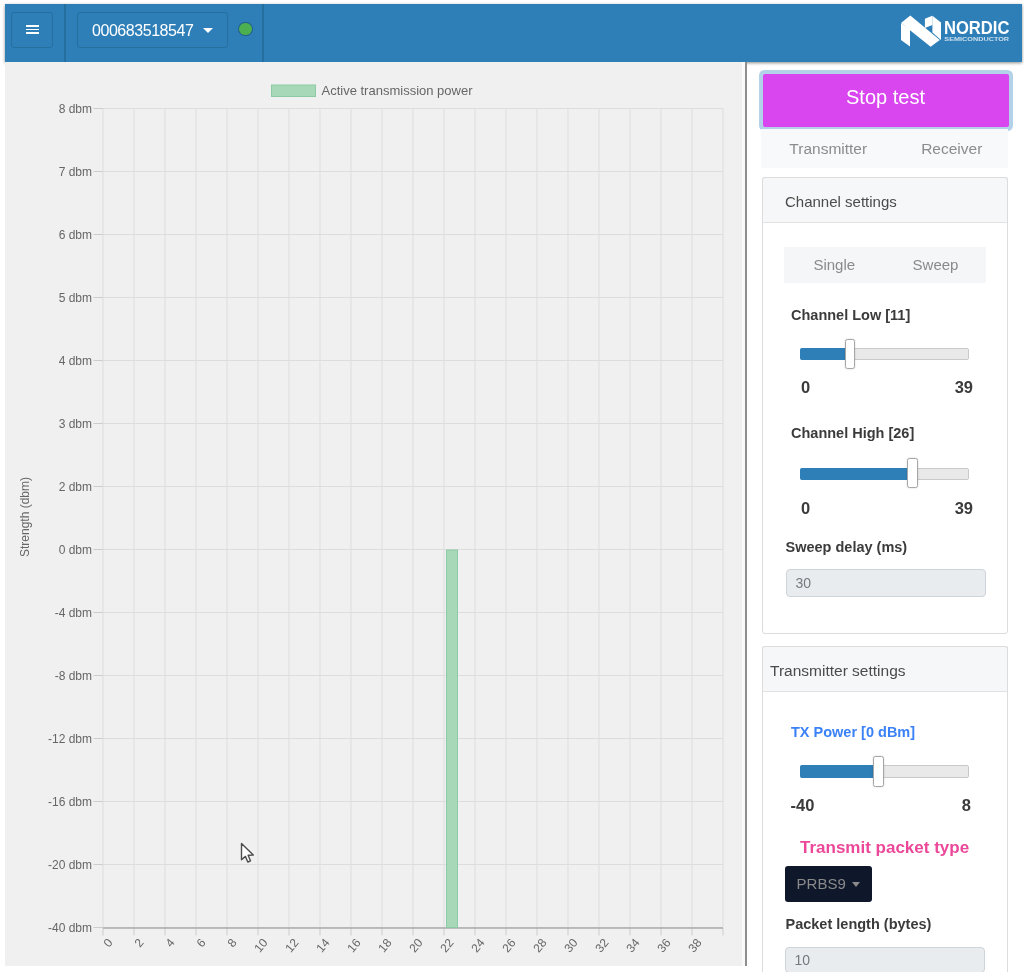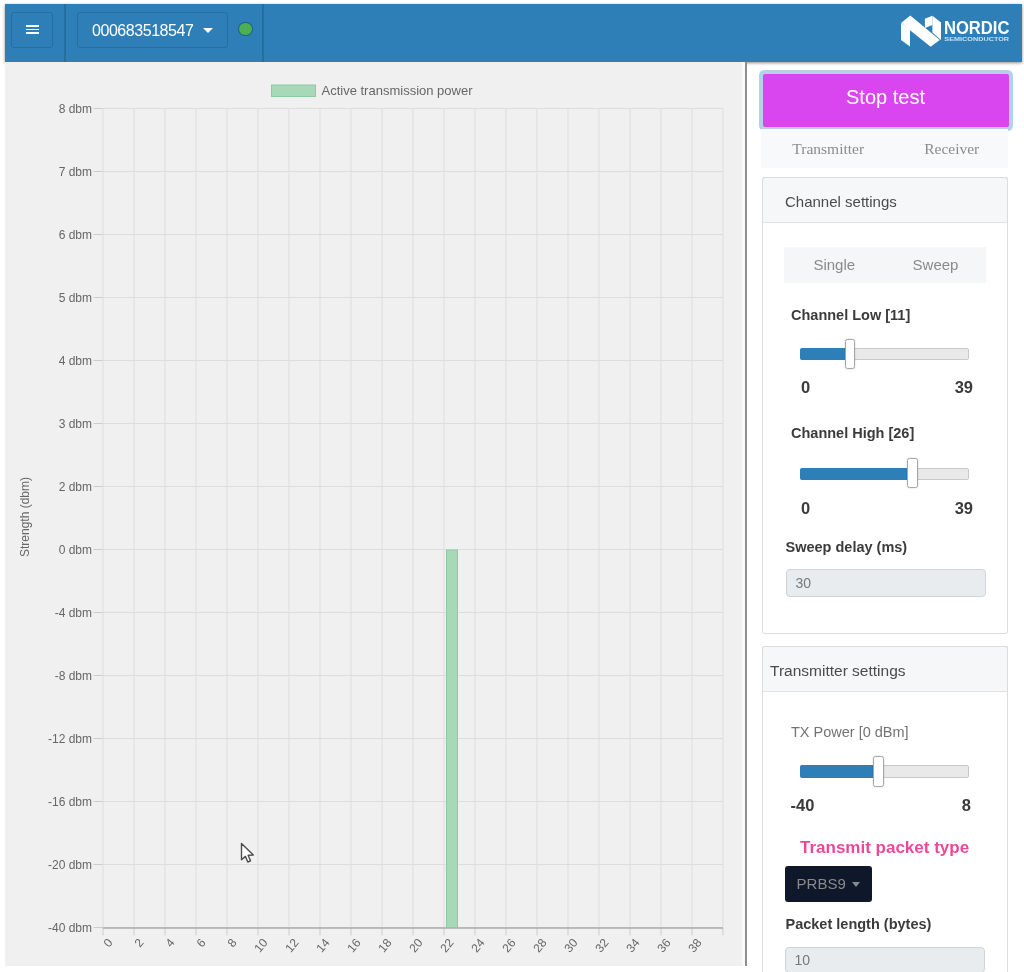--- a/index.html
+++ b/index.html
@@ -148,21 +148,21 @@
 <text x="23.5" y="455" font-size="12" fill="#666666" text-anchor="middle" transform="rotate(-90 23.5 455)">Strength (dbm)</text>
 <path d="M 236.5,781.5 l 0,16.2 l 3.9,-3.3 l 2.4,5.6 l 2.7,-1.2 l -2.4,-5.5 l 5.2,-0.3 z" fill="#ffffff" stroke="#4d4d4d" stroke-width="1.4" stroke-linejoin="round"></path>
 </svg>
 </div>
 
 <div class="abs" style="left:741.5px;top:62px;width:3px;height:904px;background:#fafafa;"></div>
 <div class="abs" style="left:744.5px;top:62px;width:2px;height:904px;background:#8f8f8f;"></div>
 
 <div class="abs" style="left:762.5px;top:74px;width:246px;height:53px;background:#d946ef;border-radius:2px;box-shadow:0 0 0 4px #b3d2e9;color:#fff;font-size:20px;text-align:center;line-height:46px;">Stop test</div>
 
-<div class="abs" style="left:760.5px;top:128.5px;width:247px;height:39px;background:#f8f9fa;color:#8c8c8c;font-size:15.5px;font-family:Liberation Serif, serif;">
+<div class="abs" style="left:760.5px;top:128.5px;width:247px;height:39px;background:#f8f9fa;color:#8c8c8c;font-size:15.5px;">
   <div class="abs" style="left:6px;top:0;width:123.5px;height:39px;text-align:center;line-height:39px;">Transmitter</div>
   <div class="abs" style="left:129.5px;top:0;width:123.5px;height:39px;text-align:center;line-height:39px;">Receiver</div>
 </div>
 
 <div class="abs" style="left:762px;top:177px;width:245.5px;height:457px;background:#fff;border:1px solid #dcdcdc;border-radius:3px;"></div>
 <div class="abs" style="left:762px;top:177px;width:245.5px;height:45.5px;background:#f6f7f8;border:1px solid #dcdcdc;border-bottom:1px solid #e2e2e2;border-radius:3px 3px 0 0;color:#4b4b4b;font-size:15px;line-height:47px;padding-left:22px;">Channel settings</div>
 
 <div class="abs" style="left:784px;top:247px;width:201.5px;height:35.5px;background:#f4f6f7;color:#8a8a8a;font-size:15px;">
   <div class="abs" style="left:0;top:0;width:100.5px;height:35.5px;text-align:center;line-height:35.5px;">Single</div>
   <div class="abs" style="left:101.5px;top:0;width:100px;height:35.5px;text-align:center;line-height:35.5px;">Sweep</div>
@@ -181,21 +181,21 @@
 <div class="abs" style="left:907.4px;top:457.5px;width:10.5px;height:30.5px;background:#fff;border:1px solid #a6a6a6;border-radius:2.5px;box-shadow:0 0 2px rgba(0,0,0,0.18);"></div>
 <div class="abs" style="left:801px;top:499px;font-size:16.5px;font-weight:bold;color:#3b3b3b;">0</div>
 <div class="abs" style="left:909px;top:499px;width:64px;text-align:right;font-size:16.5px;font-weight:bold;color:#3b3b3b;">39</div>
 
 <div class="abs" style="left:785.5px;top:538.5px;font-size:14.5px;font-weight:bold;color:#3b3b3b;">Sweep delay (ms)</div>
 <div class="abs" style="left:786px;top:568.5px;width:199.5px;height:28px;background:#e9ecef;border:1px solid #ced4da;border-radius:4px;color:#75797e;font-size:14px;line-height:26px;padding-left:8.5px;">30</div>
 
 <div class="abs" style="left:762px;top:645.5px;width:245.5px;height:326.5px;background:#fff;border:1px solid #dcdcdc;border-radius:3px 3px 0 0;border-bottom:none;"></div>
 <div class="abs" style="left:762px;top:645.5px;width:245.5px;height:46px;background:#f6f7f8;border:1px solid #dcdcdc;border-bottom:1px solid #e2e2e2;border-radius:3px 3px 0 0;color:#4b4b4b;font-size:15.5px;line-height:48px;padding-left:7px;">Transmitter settings</div>
 
-<div class="abs" style="left:791px;top:723.5px;font-size:14.5px;font-weight:normal;color:#737373;">TX Power [0 dBm]</div>
+<div class="abs" style="left:791px;top:723.5px;font-size:14.5px;font-weight:bold;color:#3b82f6;">TX Power [0 dBm]</div>
 <div class="abs" style="left:800px;top:765px;width:169px;height:12.5px;background:#e9e9e9;border:1px solid #c9c9c9;border-radius:2px;"></div>
 <div class="abs" style="left:800px;top:765px;width:78.7px;height:12.5px;background:#2e7fb8;border-radius:2px 0 0 2px;"></div>
 <div class="abs" style="left:873.4px;top:756px;width:10.5px;height:30.5px;background:#fff;border:1px solid #a6a6a6;border-radius:2.5px;box-shadow:0 0 2px rgba(0,0,0,0.18);"></div>
 <div class="abs" style="left:790.5px;top:795.5px;font-size:16.5px;font-weight:bold;color:#3b3b3b;">-40</div>
 <div class="abs" style="left:909px;top:795.5px;width:62px;text-align:right;font-size:16.5px;font-weight:bold;color:#3b3b3b;">8</div>
 
 <div class="abs" style="left:800px;top:837.5px;font-size:17px;font-weight:bold;color:#ec4899;">Transmit packet type</div>
 <div class="abs" style="left:784.5px;top:865.5px;width:87.5px;height:36px;background:#0f172a;border-radius:3px;color:#8a8a8a;font-size:15px;text-align:center;line-height:36px;">PRBS9 <span style="display:inline-block;width:0;height:0;border-left:4.5px solid transparent;border-right:4.5px solid transparent;border-top:5px solid #8a8a8a;vertical-align:middle;margin-left:2px;"></span></div>
 
 <div class="abs" style="left:785.5px;top:915.5px;font-size:14.5px;font-weight:bold;color:#3b3b3b;">Packet length (bytes)</div>

